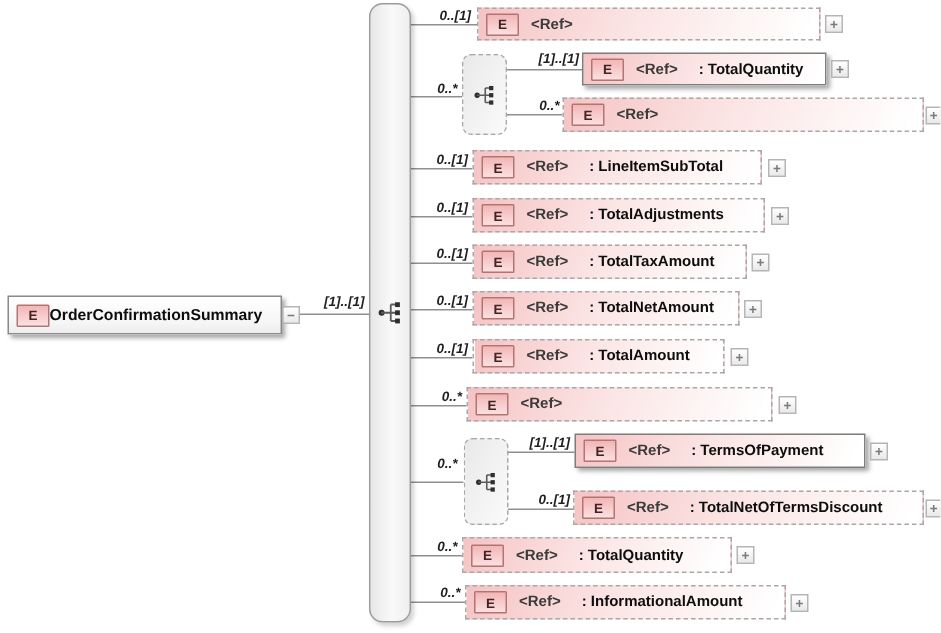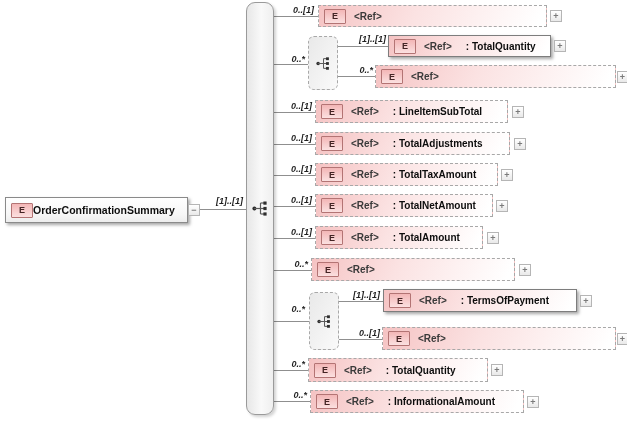--- a/index.html
+++ b/index.html
@@ -180,20 +180,21 @@
     <span class="eicon">E</span>
     <span class="ref">&lt;Ref&gt;</span>
     <span class="ename">: TermsOfPayment</span>
   </div>
   <div class="plus" style="left:580px;top:295px;">+</div>
 
   <div class="card" style="left:336px;top:328px;">0..[1]</div>
   <div class="ebox dashed" style="left:382px;top:327px;width:234px;height:23px;">
     <span class="eicon">E</span>
     <span class="ref">&lt;Ref&gt;</span>
+    <span class="ename">: TotalNetOfTermsDiscount</span>
   </div>
   <div class="plus" style="left:617px;top:333px;width:9px;">+</div>
 
   <div class="card" style="left:261px;top:359px;">0..*</div>
   <div class="ebox dashed" style="left:308px;top:358px;width:180px;height:24px;">
     <span class="eicon">E</span>
     <span class="ref">&lt;Ref&gt;</span>
     <span class="ename">: TotalQuantity</span>
   </div>
   <div class="plus" style="left:491px;top:364px;">+</div>

